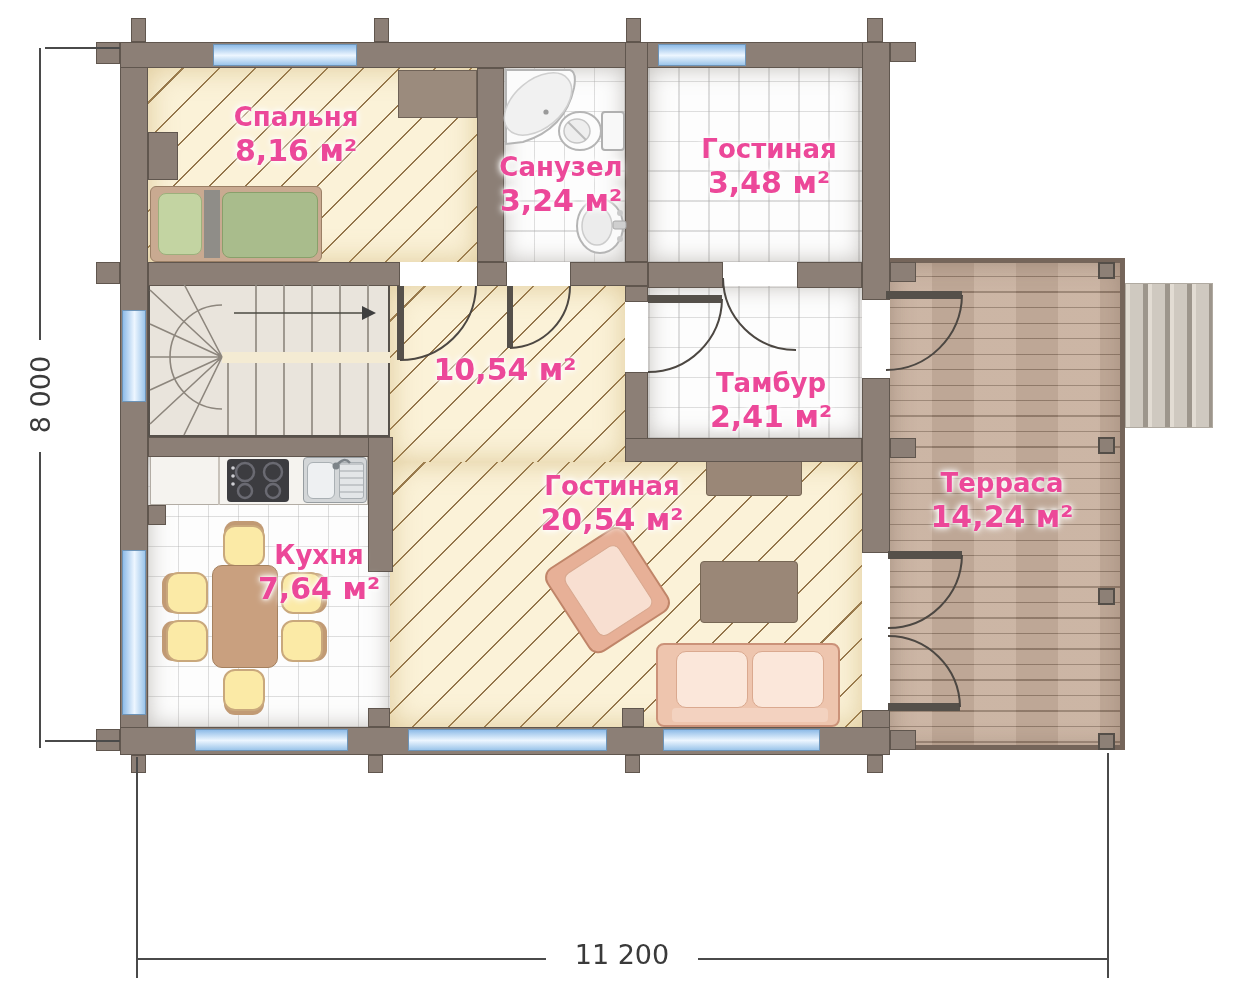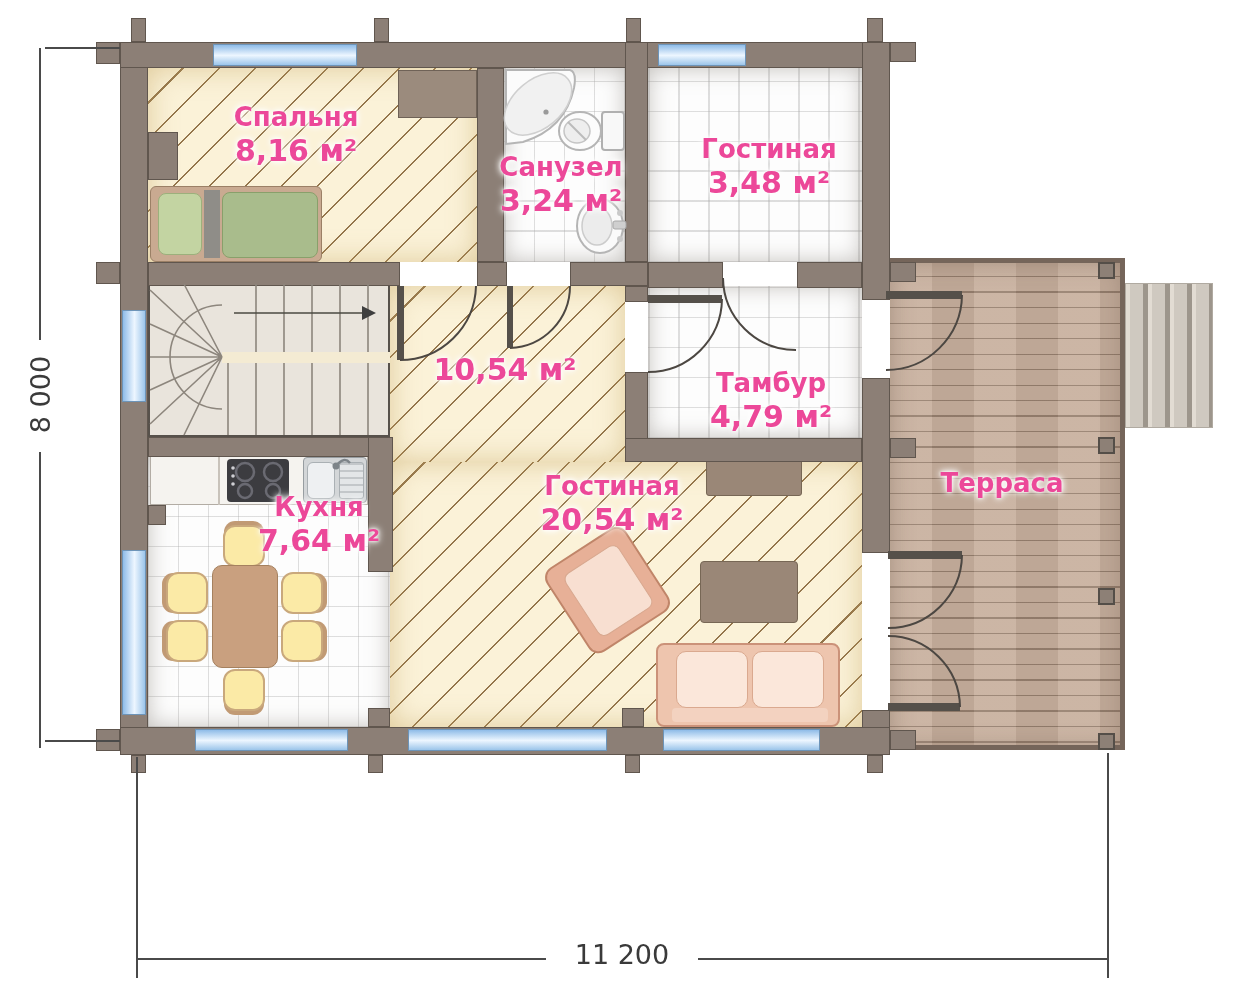--- a/index.html
+++ b/index.html
@@ -225,32 +225,33 @@
   </div>
   <div class="lbl" style="left:659px;top:134px;">
     <span class="name">Гостиная</span>
     <span class="area">3,48 м²</span>
   </div>
   <div class="lbl" style="left:395px;top:352px;">
     <span class="area">10,54 м²</span>
   </div>
   <div class="lbl" style="left:661px;top:368px;">
     <span class="name">Тамбур</span>
-    <span class="area">4,79 м²</span>
-  </div>
-  <div class="lbl" style="left:209px;top:492px;">
+    <span class="area">2,41 м²</span>
+  </div>
+  <div class="lbl" style="left:209px;top:540px;">
     <span class="name">Кухня</span>
     <span class="area">7,64 м²</span>
   </div>
   <div class="lbl" style="left:502px;top:471px;">
     <span class="name">Гостиная</span>
     <span class="area">20,54 м²</span>
   </div>
   <div class="lbl" style="left:892px;top:468px;">
     <span class="name">Терраса</span>
+    <span class="area">14,24 м²</span>
   </div>
 
   <div class="dimline" style="left:39px;top:48px;width:2px;height:292px;"></div>
   <div class="dimline" style="left:39px;top:452px;width:2px;height:296px;"></div>
   <div class="dimline" style="left:45px;top:47px;width:75px;height:2px;"></div>
   <div class="dimline" style="left:45px;top:740px;width:75px;height:2px;"></div>
   <div class="dimline" style="left:136px;top:958px;width:410px;height:2px;"></div>
   <div class="dimline" style="left:698px;top:958px;width:410px;height:2px;"></div>
   <div class="dimline" style="left:136px;top:757px;width:2px;height:221px;"></div>
   <div class="dimline" style="left:1107px;top:753px;width:2px;height:225px;"></div>

